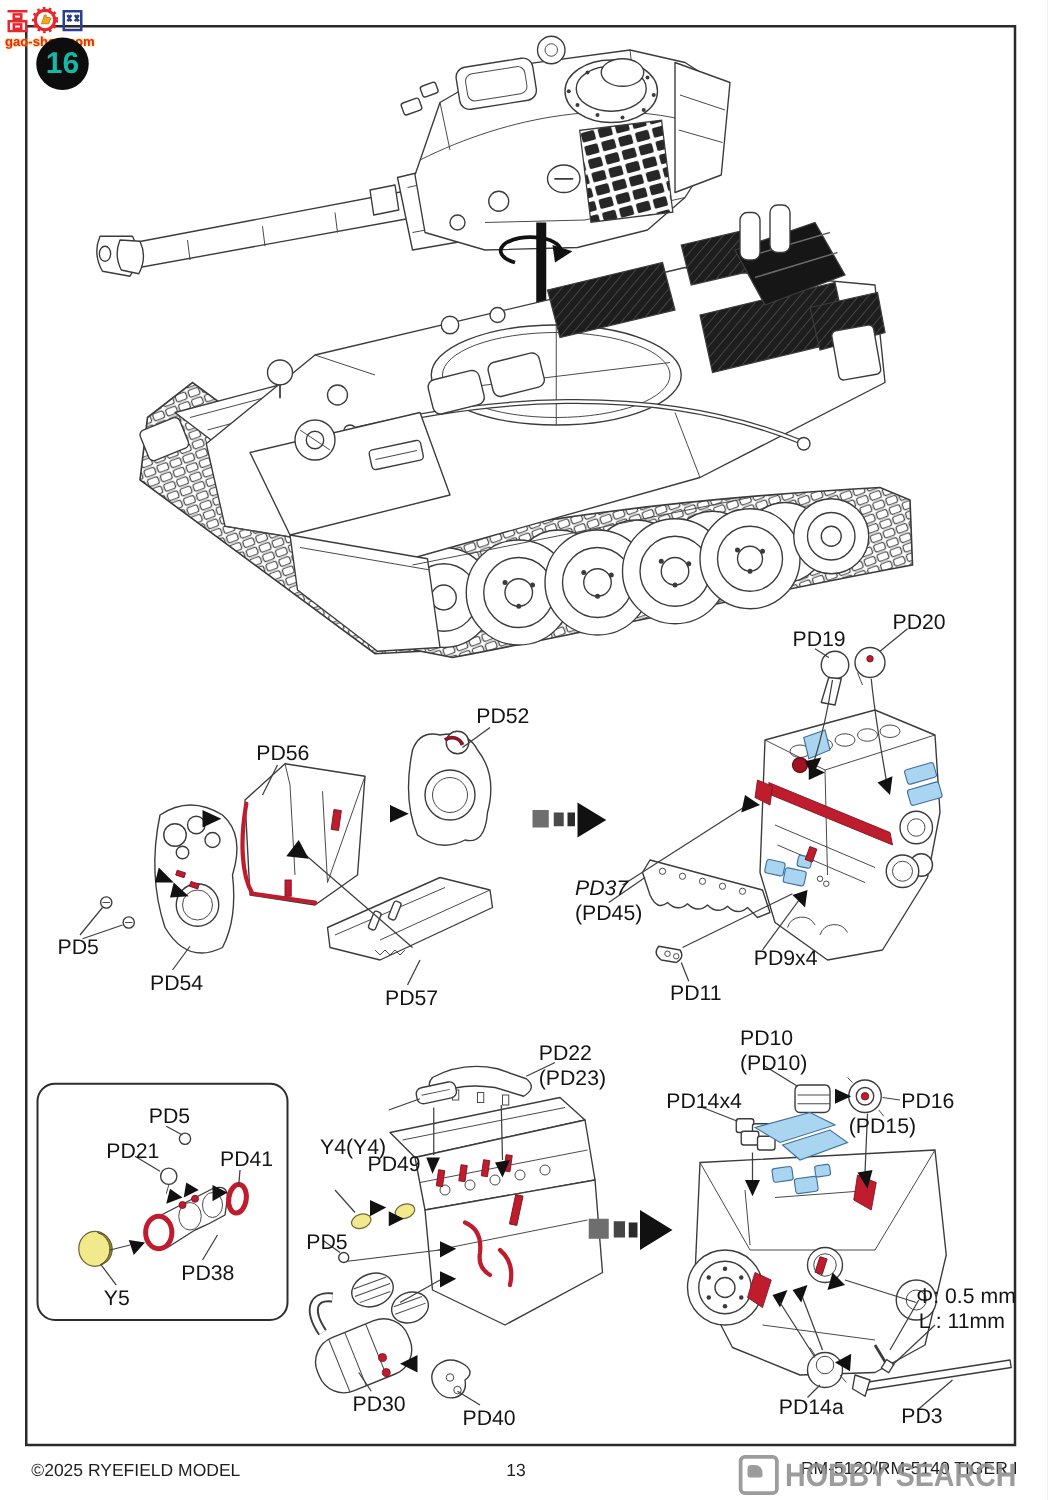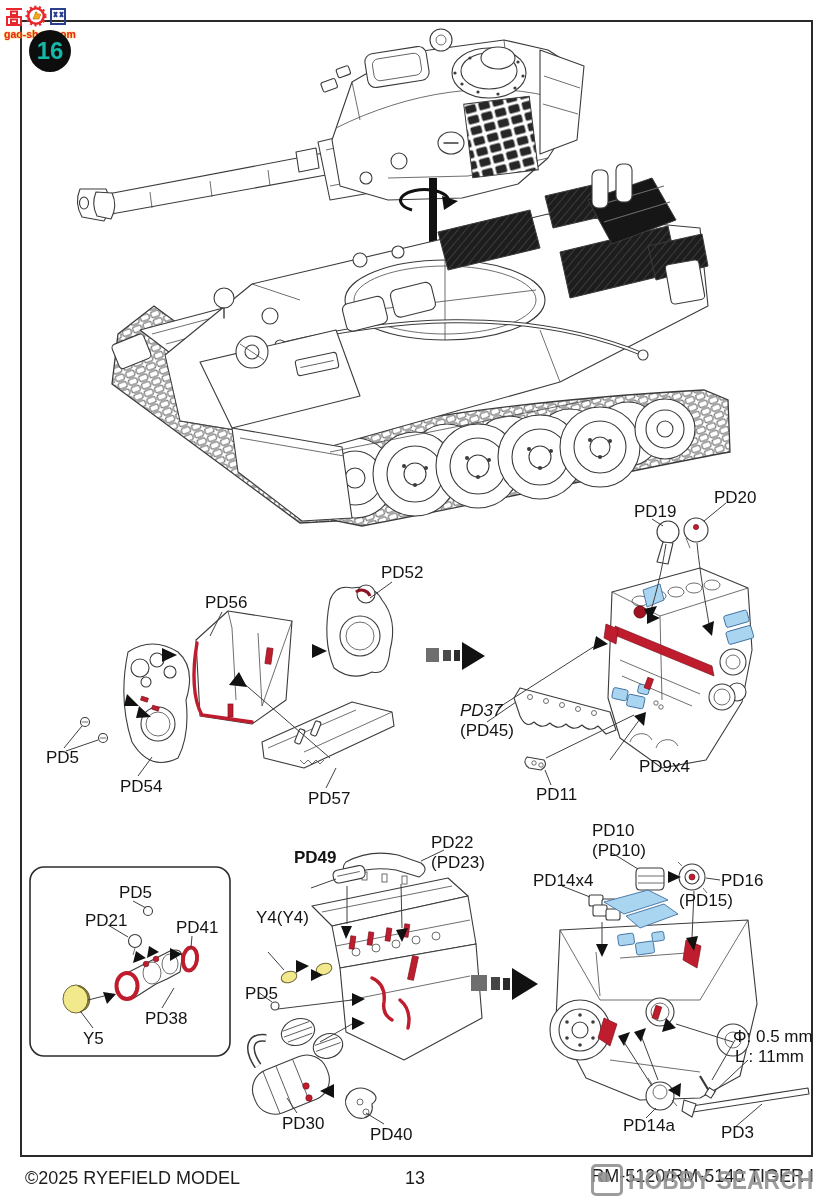--- a/index.html
+++ b/index.html
@@ -19,21 +19,21 @@
   .blue{fill:#a9d5f0;stroke:#3f6f9f;stroke-width:0.9;}
   .yel{fill:#f2e98c;stroke:#6e6738;stroke-width:1;}
   .plabel{position:absolute;font-size:17px;line-height:19px;color:#141414;white-space:pre;}
   .badge{position:absolute;left:29px;top:30px;width:42px;height:42px;border-radius:50%;
          background:#0d0d0d;color:#14b8a6;font-size:24px;font-weight:bold;
          display:flex;align-items:center;justify-content:center;}
   .sitemark{position:absolute;left:4px;top:5px;width:72px;}
   .sitemark .row{display:flex;align-items:center;gap:1px;}
   .sitemark .dom{font-size:10.5px;font-weight:bold;color:#e8262d;margin-top:1px;
       text-shadow:0 0 2px #f9c825,0 0 1px #f9c825;letter-spacing:0px;}
-  .footer-txt{position:absolute;font-size:18px;color:#1d1d1d;}
+  .footer-txt{position:absolute;font-size:14px;color:#1d1d1d;}
   .hs-mark{position:absolute;right:0px;top:1164px;display:flex;align-items:center;gap:5px;
       color:#8f8f8f;opacity:0.88;}
   .hs-mark .hs-text{font-size:26px;font-weight:bold;transform:scaleX(.88);transform-origin:left;
       letter-spacing:0px;white-space:nowrap;}
   .hs-icon{width:26px;height:26px;border:3px solid #8f8f8f;border-radius:5px;position:relative;}
   .hs-icon:after{content:"";position:absolute;left:4px;top:5px;width:12px;height:10px;
       background:#8f8f8f;border-radius:3px 6px 2px 2px;}
 </style>
 </head>
 <body>
@@ -591,32 +591,32 @@
   <div class="plabel" style="left:205px;top:593px;">PD56</div>
   <div class="plabel" style="left:381px;top:563px;">PD52</div>
   <div class="plabel" style="left:46px;top:748px;">PD5</div>
   <div class="plabel" style="left:120px;top:777px;">PD54</div>
   <div class="plabel" style="left:308px;top:789px;">PD57</div>
 
   <div class="plabel" style="left:634px;top:502px;">PD19</div>
   <div class="plabel" style="left:714px;top:488px;">PD20</div>
   <div class="plabel" style="left:460px;top:701px;font-style:italic;">PD37</div>
   <div class="plabel" style="left:460px;top:721px;">(PD45)</div>
-  <div class="plabel" style="left:603px;top:757px;margin-left:36px;">PD9x4</div>
+  <div class="plabel" style="left:603px;top:757px;">PD9x4</div>
   <div class="plabel" style="left:536px;top:785px;">PD11</div>
 
   <div class="plabel" style="left:119px;top:883px;">PD5</div>
   <div class="plabel" style="left:85px;top:911px;">PD21</div>
   <div class="plabel" style="left:176px;top:918px;">PD41</div>
   <div class="plabel" style="left:145px;top:1009px;">PD38</div>
   <div class="plabel" style="left:83px;top:1029px;">Y5</div>
 
   <div class="plabel" style="left:431px;top:833px;">PD22</div>
   <div class="plabel" style="left:431px;top:853px;">(PD23)</div>
-  <div class="plabel" style="left:294px;top:848px;font-weight:bold;">PD49</div>
+  <div class="plabel" style="left:294px;top:922px;">PD49</div>
   <div class="plabel" style="left:244px;top:908px;margin-left:12px;">Y4(Y4)</div>
   <div class="plabel" style="left:245px;top:984px;">PD5</div>
   <div class="plabel" style="left:282px;top:1114px;">PD30</div>
   <div class="plabel" style="left:370px;top:1125px;">PD40</div>
 
   <div class="plabel" style="left:592px;top:821px;">PD10</div>
   <div class="plabel" style="left:592px;top:841px;">(PD10)</div>
   <div class="plabel" style="left:533px;top:871px;">PD14x4</div>
   <div class="plabel" style="left:721px;top:871px;">PD16</div>
   <div class="plabel" style="left:679px;top:891px;">(PD15)</div>

